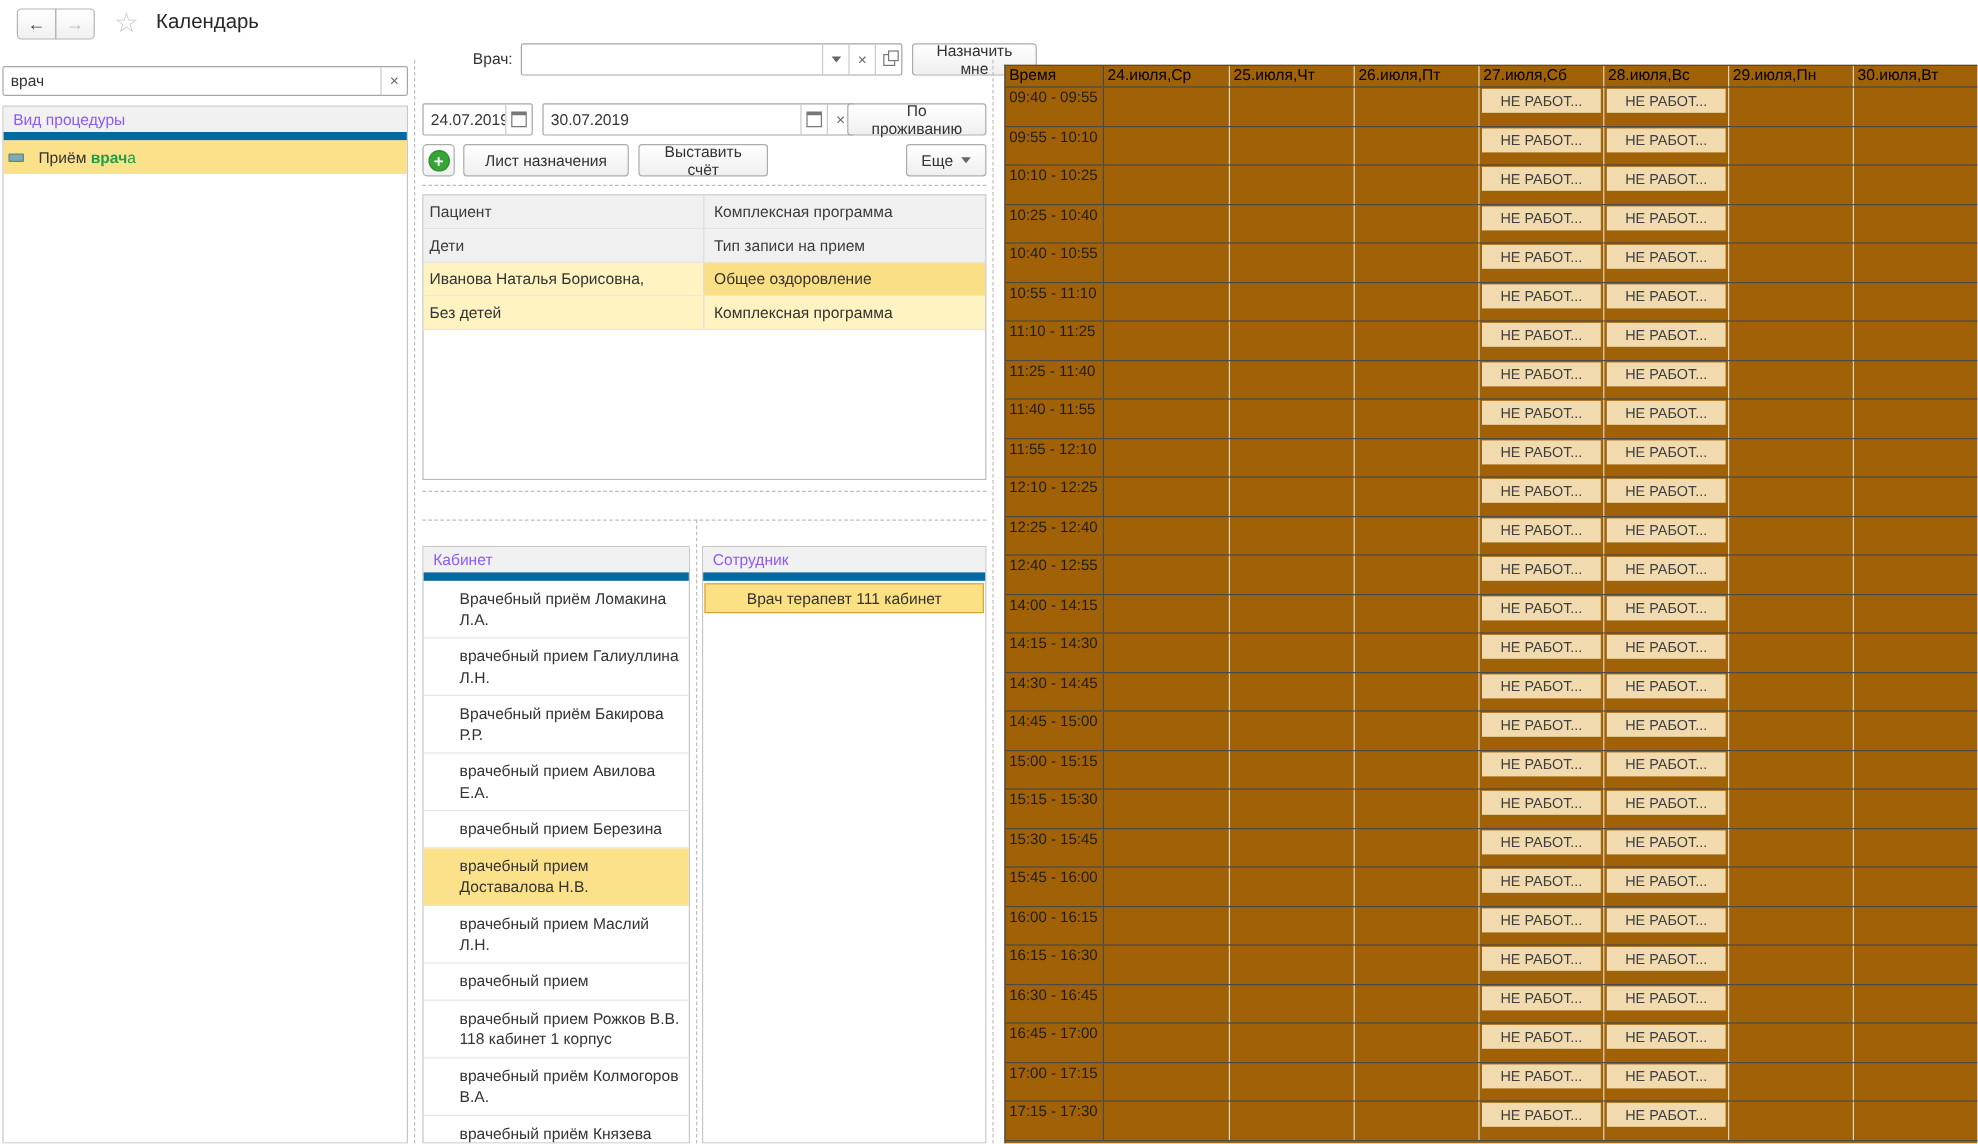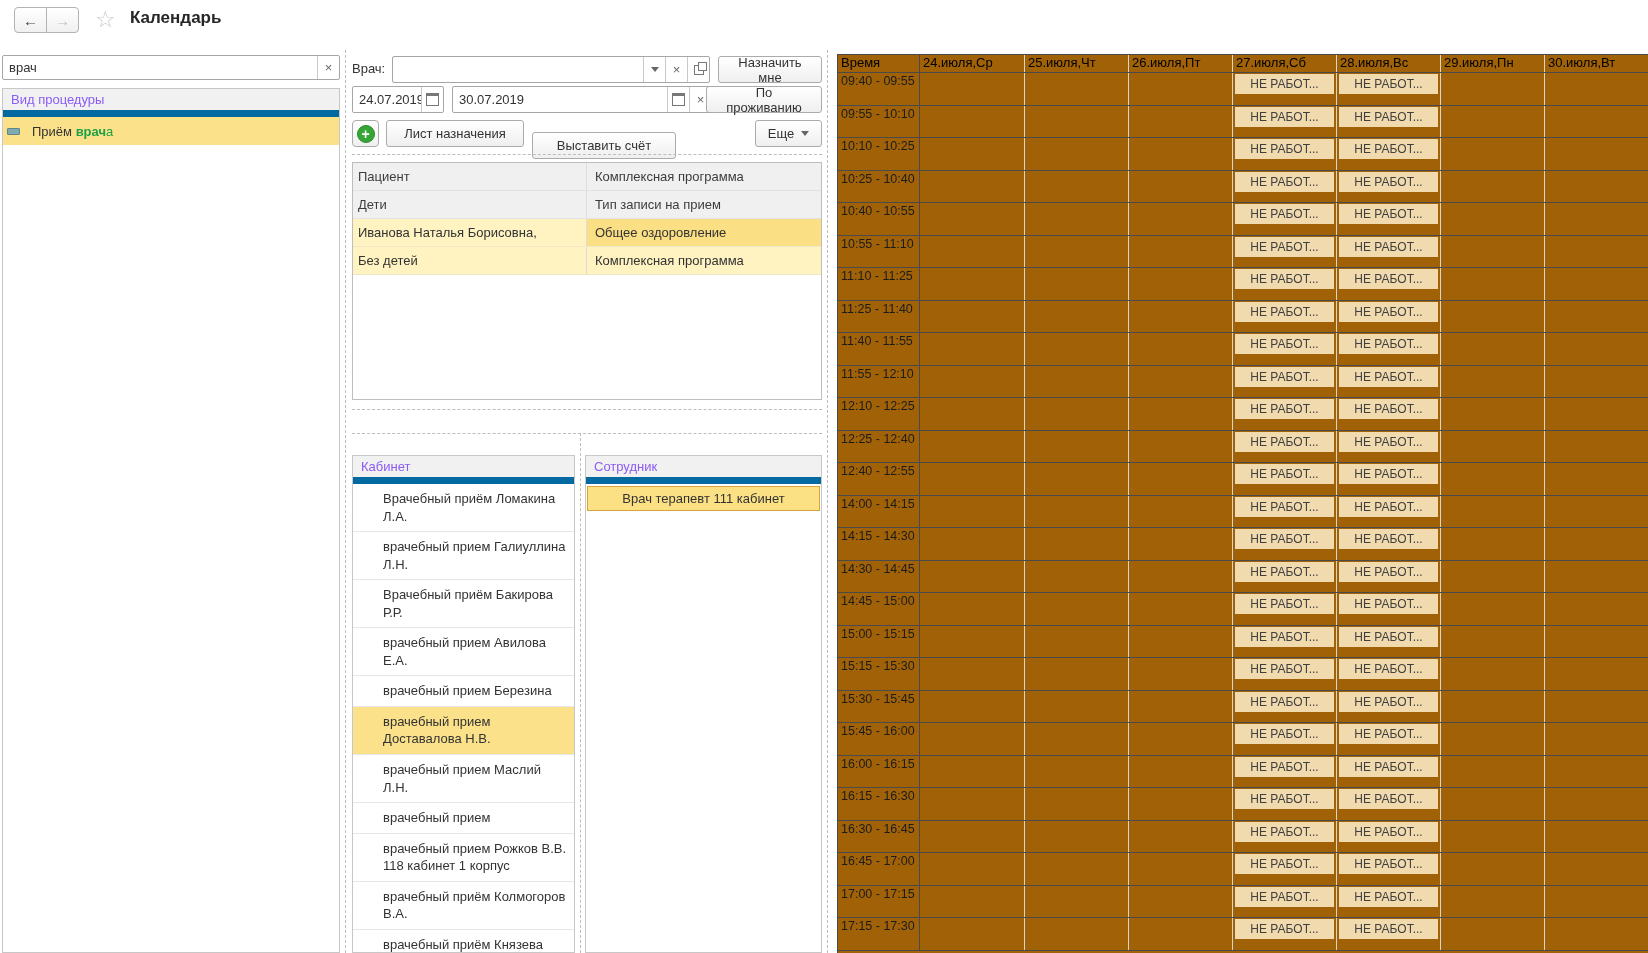--- a/index.html
+++ b/index.html
@@ -10,21 +10,21 @@
   }
   
   .topbar{position:absolute;left:0;top:0;width:100%;height:48px;background:#fff;}
   .navgroup{position:absolute;left:14px;top:7px;display:flex;}
   .nav-btn{width:33px;height:26px;background:linear-gradient(#ffffff,#f0f0f0);
     border:1px solid #b3b3b3;display:flex;align-items:center;justify-content:center;
     font-size:15px;padding:0;cursor:pointer;}
   .nav-btn.back{border-radius:4px 0 0 4px;color:#444;}
   .nav-btn.fwd{border-radius:0 4px 4px 0;margin-left:-1px;color:#bcbcbc;}
   .star{position:absolute;left:95px;top:6px;font-size:23px;color:#c9c9c9;line-height:26px;}
-  .page-title{position:absolute;left:130px;top:8px;font-size:17px;font-weight:700;color:#262626;}
+  .page-title{position:absolute;left:130px;top:8px;font-size:17px;font-weight:400;color:#262626;}
   
   .btn{background:linear-gradient(#ffffff,#efefef);border:1px solid #ababab;border-radius:3px;
     height:27px;font-size:13px;color:#333;display:inline-flex;align-items:center;
     justify-content:center;padding:0 10px;box-sizing:border-box;cursor:pointer;}
   .field{background:#fff;border:1px solid #a6a6a6;border-radius:2px;height:27px;
     box-sizing:border-box;display:flex;align-items:center;font-size:13px;}
   .field .txt{flex:1;padding:0 6px;white-space:nowrap;overflow:hidden;}
   .seg{width:21px;align-self:stretch;border-left:1px solid #c9c9c9;display:flex;
     align-items:center;justify-content:center;color:#666;cursor:pointer;}
   .x-glyph{font-size:13px;color:#666;}
@@ -42,34 +42,34 @@
     display:flex;align-items:center;padding:0 8px;color:#8b5cf6;box-sizing:border-box;}
   .tree-panel{left:2px;top:88px;width:338px;height:865px;}
   .tree-row{height:28px;display:flex;align-items:center;padding-left:4px;cursor:pointer;}
   .tree-row.selected{background:#fbe28a;}
   .minus-ic{width:11px;height:5px;background:#7faab0;border:1px solid #5d878d;border-radius:1px;
     margin-right:12px;}
   .hl-green{color:#1fa048;font-weight:700;}
   .hl-green-l{color:#1fa048;}
   
   .mrow{position:absolute;left:352px;width:470px;height:27px;}
-  .mrow1{top:56px;} .mrow2{top:86px;} .mrow3{top:120px;}
+  .mrow1{top:36px;margin-left:42px;} .mrow2{top:86px;} .mrow3{top:120px;}
   .lbl{position:absolute;left:0;top:5px;color:#333;}
   .combo{position:absolute;left:40px;top:0;width:318px;}
   .assign-btn{position:absolute;left:366px;top:0;width:104px;}
   .date-from{position:absolute;left:0;top:0;width:92px;}
   .date-to{position:absolute;left:100px;top:0;width:260px;}
   .resid-btn{position:absolute;left:354px;top:0;width:116px;}
   .add-btn{position:absolute;left:0;top:0;width:27px;height:27px;background:linear-gradient(#ffffff,#f0f0f0);
     border:1px solid #ababab;border-radius:4px;display:flex;align-items:center;justify-content:center;
     box-sizing:border-box;cursor:pointer;}
   .add-circle{width:18px;height:18px;border-radius:50%;background:#35a535;border:1px solid #2c8c2c;
     color:#fff;font-size:14px;font-weight:700;line-height:16px;text-align:center;box-sizing:border-box;}
   .sheet-btn{position:absolute;left:34px;top:0;width:138px;}
-  .invoice-btn{position:absolute;left:180px;top:0;width:144px;margin-top:12px;}
+  .invoice-btn{position:absolute;left:180px;top:0;width:108px;}
   .more-btn{position:absolute;left:403px;top:0;width:67px;}
   .more-btn .arrow-down{margin-left:7px;}
   
   .ptable{left:352px;top:162px;width:470px;height:238px;border:1px solid #bdbdbd;}
   .prow{display:flex;border-bottom:1px solid #e2e2e2;}
   .prow .c1{width:233px;padding:6px 5px;box-sizing:border-box;}
   .prow .c2{flex:1;padding:6px 8px;box-sizing:border-box;border-left:1px solid #dcdcdc;}
   .prow.hdr{background:#f0f0f0;color:#3c3c3c;}
   .prow.datr{background:#fff3c2;border-bottom:1px solid #efe6c6;cursor:pointer;}
   .prow.datr .c2.sel{background:#fbdf85;}

